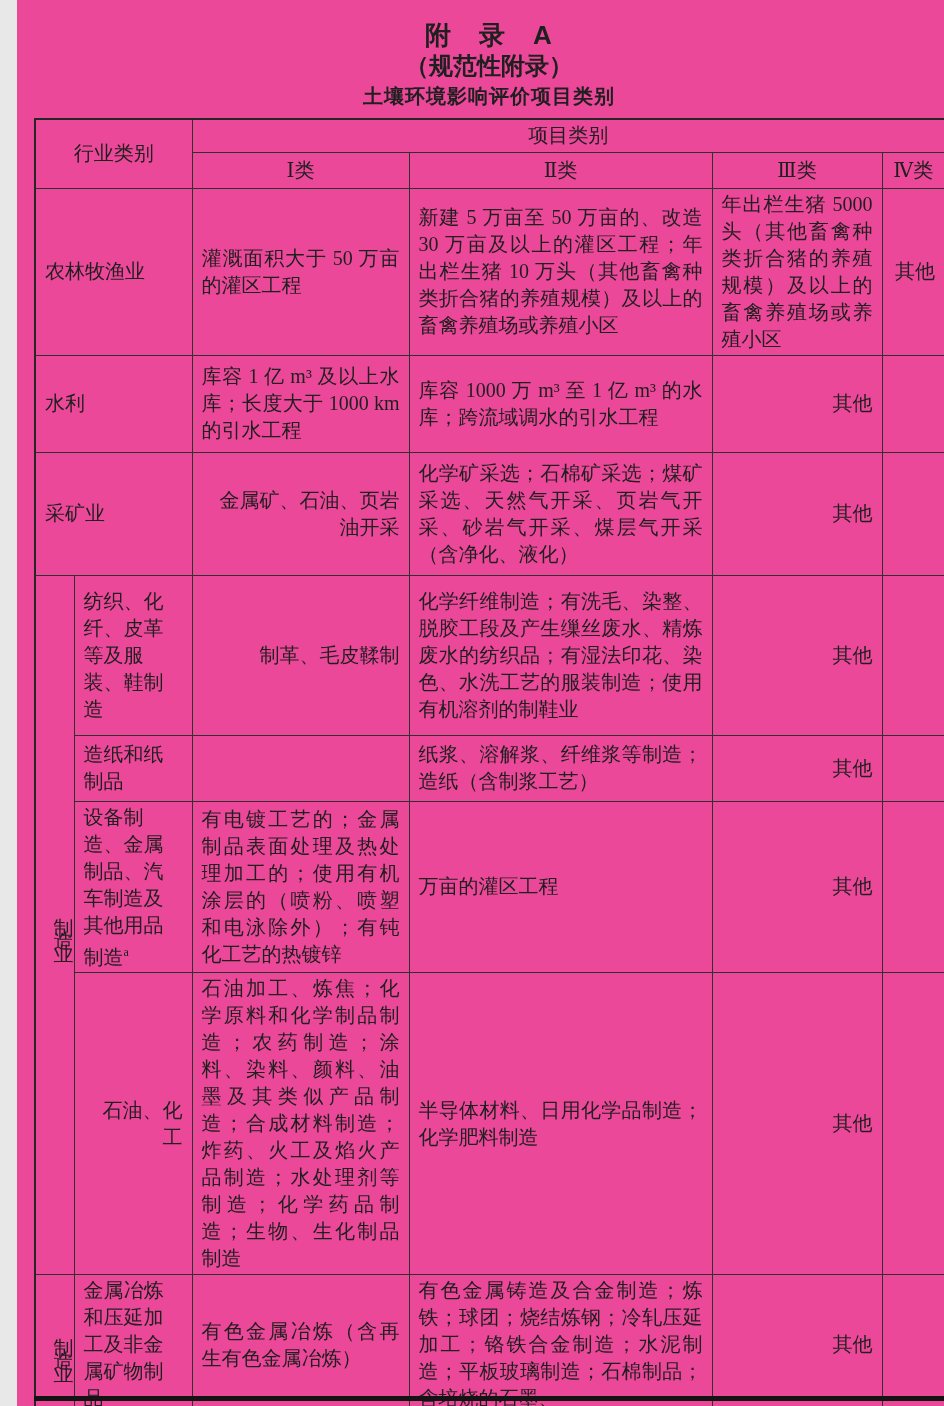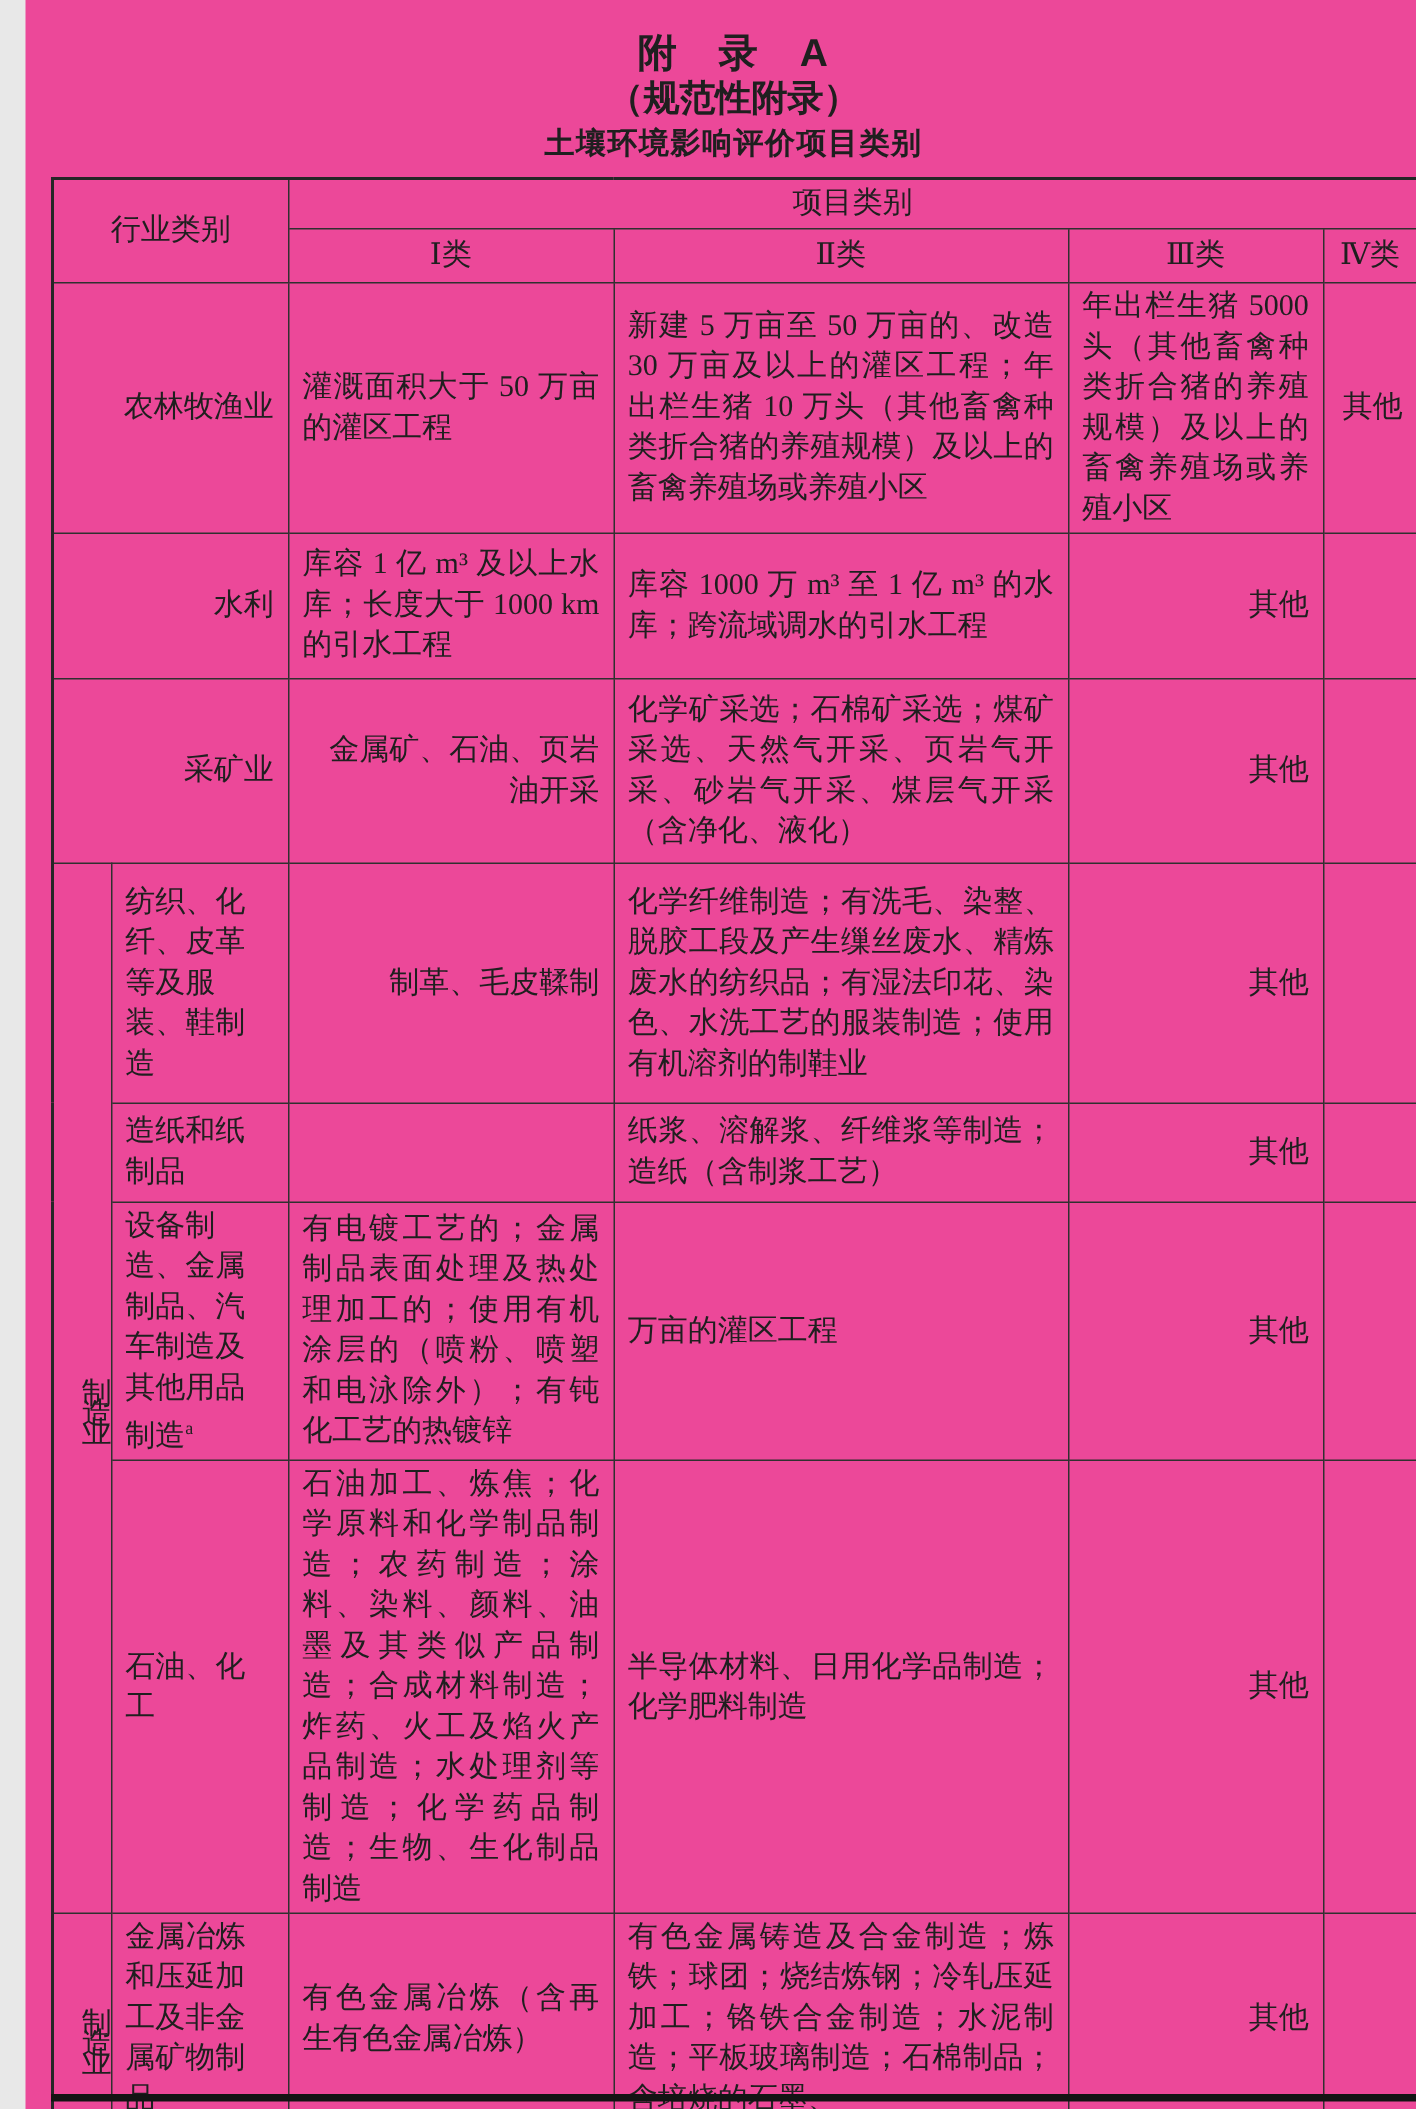--- a/index.html
+++ b/index.html
@@ -39,23 +39,23 @@
   tr.r0{height:155px}
   tr.r1{height:97px}
   tr.r2{height:123px}
   tr.r3{height:160px}
   tr.r4{height:66px}
   tr.r5{height:170px}
   tr.r6{height:273px}
   tr.r7{height:124px}
   td.tl{text-align:justify;}
   td.tc{text-align:right;padding:2px 4px;}
-  td.ind{text-align:right;padding:2px 8px;}
+  td.ind{text-align:left;padding:2px 8px;}
   td.sub{text-align:left;padding:2px 6px;}
-  td.subc{text-align:left;padding:2px 2px;}
+  td.subc{text-align:right;padding:2px 2px;}
   td.group{padding:0;text-align:center;vertical-align:middle;}
   .vtext{
     writing-mode:vertical-rl;text-orientation:upright;
     letter-spacing:13px;display:inline-block;line-height:37px;
   }
   sup.fn{font-size:12px;font-family:"Liberation Serif","DejaVu Serif",serif;}
   
   .bottom-cut{
     position:absolute;left:17px;width:910px;top:1396px;height:5px;
     background:#141414;

